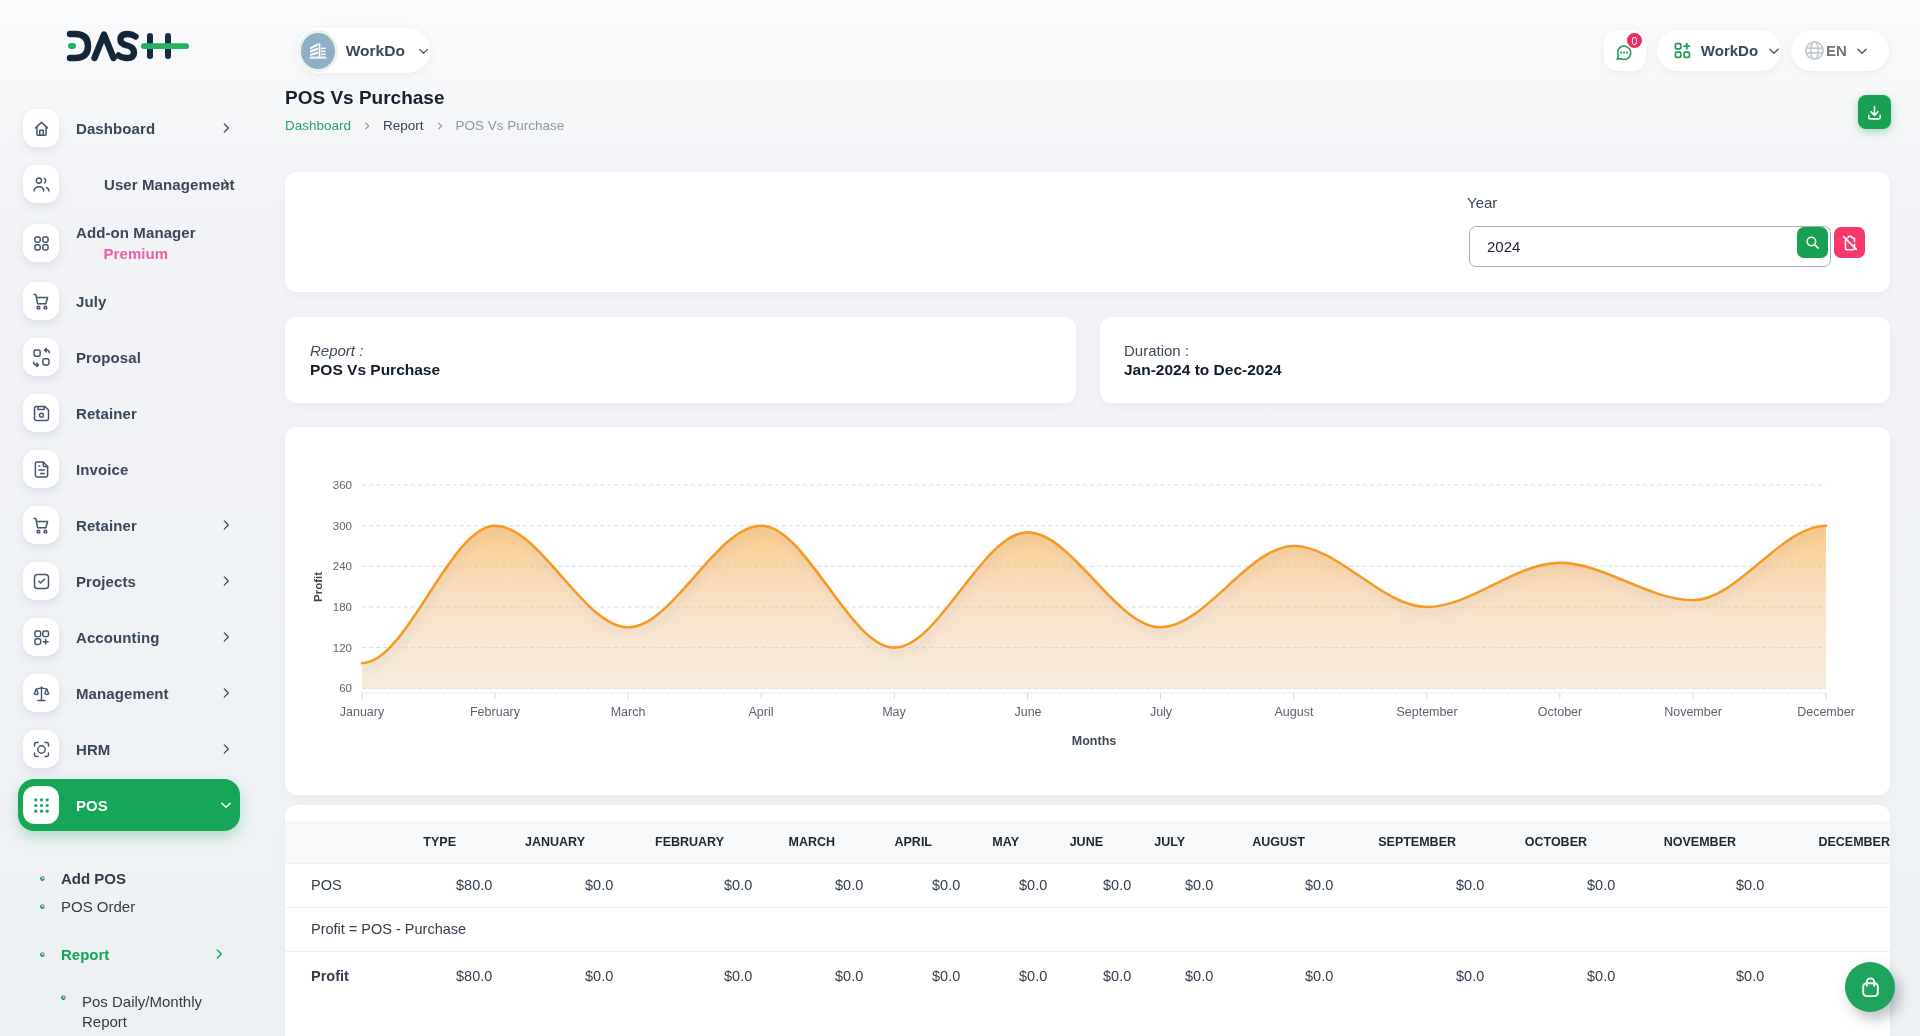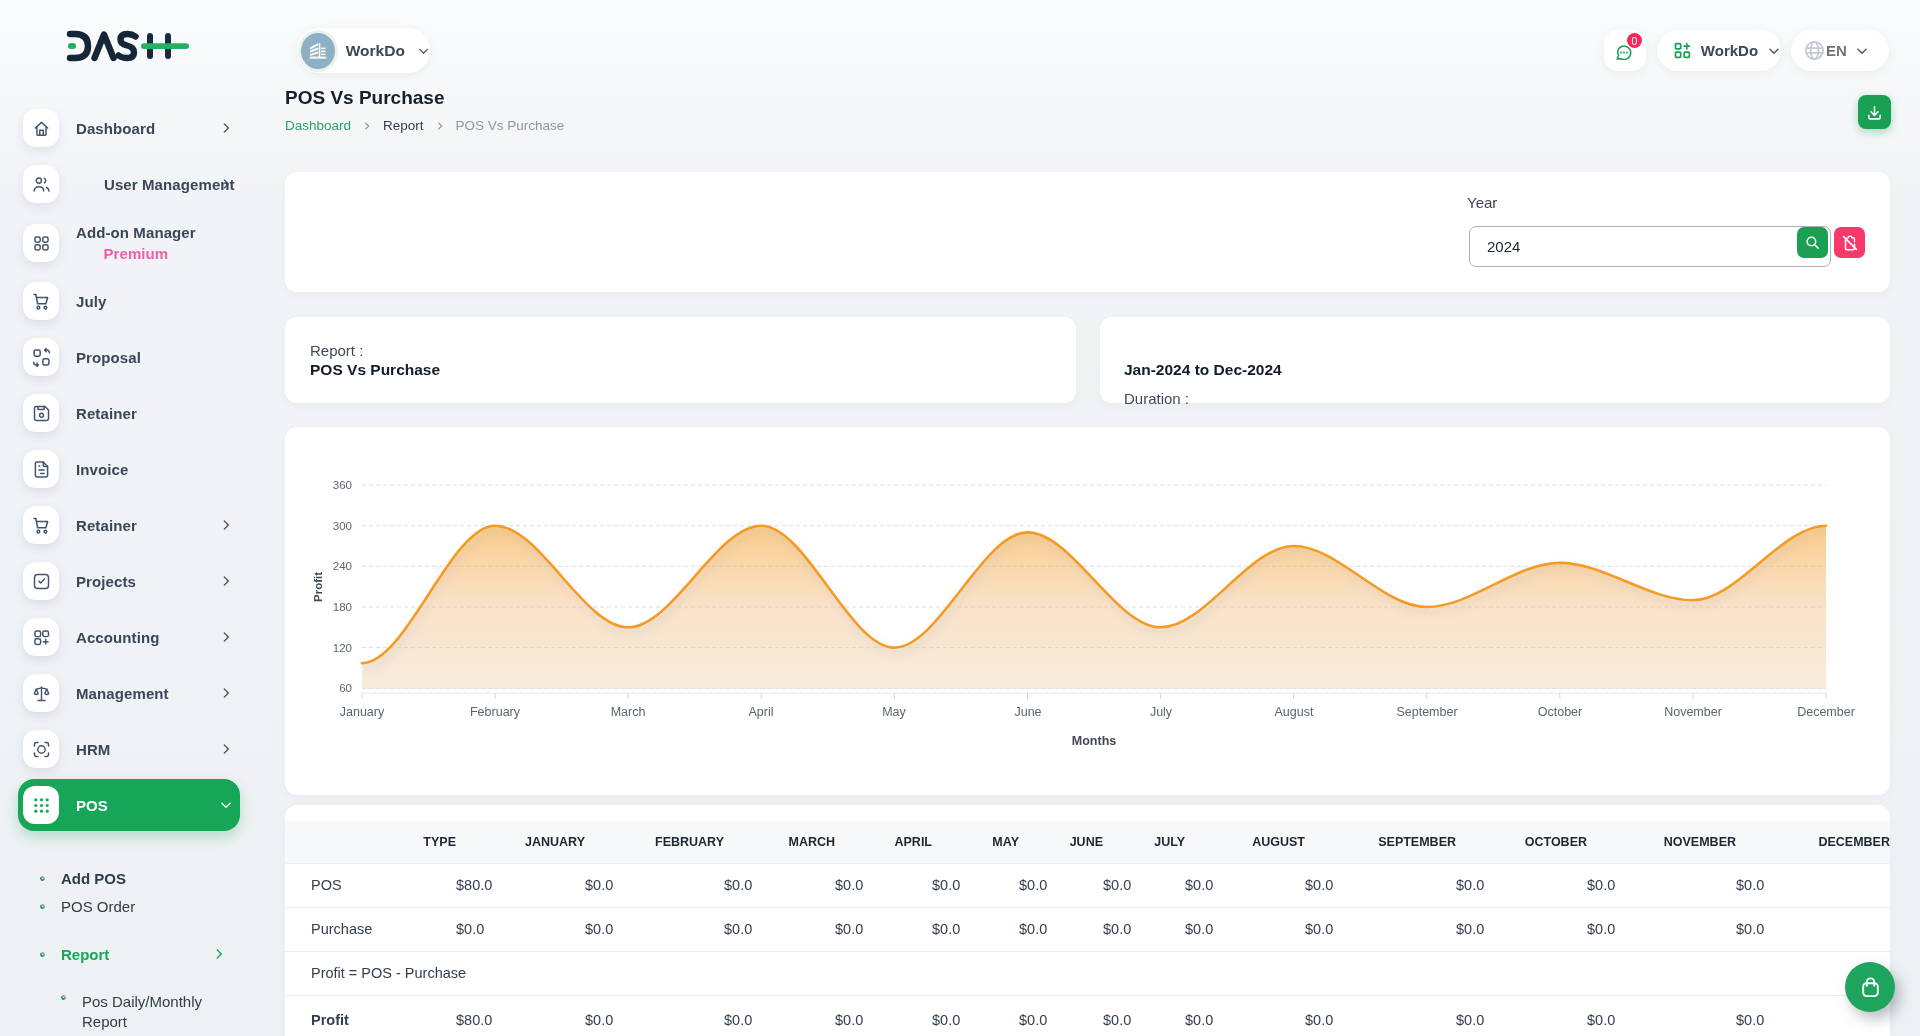--- a/index.html
+++ b/index.html
@@ -332,24 +332,24 @@
 </div>
 <div class="abs" style="left:1834px;top:227px;width:31px;height:31px;background:#f5396b;border-radius:7px;display:flex;align-items:center;justify-content:center;">
   <svg width="18" height="18" viewBox="0 0 24 24" fill="none" stroke="#fff" stroke-width="2" stroke-linecap="round" stroke-linejoin="round">
     <path d="M9.5 5 a2 2 0 0 1 2 -2 h1 a2 2 0 0 1 2 2 h1.5 a2 2 0 0 1 2 2 v3"></path>
     <path d="M18 13.5 v5.5 a2 2 0 0 1 -2 2 h-8 a2 2 0 0 1 -2 -2 v-11.5 a2 2 0 0 1 2 -2"></path>
     <path d="M3.5 3.5 L20.5 20.5"></path>
   </svg>
 </div>
 
 <div class="card" style="left:285px;top:317px;width:791px;height:86px;"></div>
-<div class="abs" style="left:310px;top:342px;font-size:15px;color:#3e4a5a;">Report :</div>
+<div class="abs" style="left:310px;top:342px;font-size:15px;color:#3e4a5a;font-style:italic;">Report :</div>
 <div class="abs" style="left:310px;top:361px;font-size:15.5px;font-weight:bold;color:#101c28;">POS Vs Purchase</div>
 <div class="card" style="left:1100px;top:317px;width:790px;height:86px;"></div>
-<div class="abs" style="left:1124px;top:342px;font-size:15px;color:#3e4a5a;margin-top:48px;">Duration :</div>
+<div class="abs" style="left:1124px;top:342px;font-size:15px;color:#3e4a5a;">Duration :</div>
 <div class="abs" style="left:1124px;top:361px;font-size:15.5px;font-weight:bold;color:#101c28;">Jan-2024 to Dec-2024</div>
 
 <div class="card" style="left:285px;top:427px;width:1605px;height:368px;"></div>
 <svg class="abs" style="left:285px;top:427px;" width="1605" height="368" viewBox="285 427 1605 368">
   <defs>
     <linearGradient id="ag" x1="0" y1="0" x2="0" y2="1">
       <stop offset="0" stop-color="#f7ab44" stop-opacity="0.63"></stop>
       <stop offset="0.5" stop-color="#f3c28a" stop-opacity="0.47"></stop>
       <stop offset="1" stop-color="#eed8ba" stop-opacity="0.5"></stop>
     </linearGradient>
@@ -458,35 +458,20 @@
           <td>$0.0</td>
           <td>$0.0</td>
           <td>$0.0</td>
           <td>$0.0</td>
           <td>$0.0</td>
           <td>$0.0</td>
           <td>$0.0</td>
           <td>$0.0</td>
         </tr>
       <tr>
-          <td style="padding-left:26px;">Purchase</td>
-          <td>$0.0</td>
-          <td>$0.0</td>
-          <td>$0.0</td>
-          <td>$0.0</td>
-          <td>$0.0</td>
-          <td>$0.0</td>
-          <td>$0.0</td>
-          <td>$0.0</td>
-          <td>$0.0</td>
-          <td>$0.0</td>
-          <td>$0.0</td>
-          <td>$0.0</td>
-        </tr>
-      <tr>
           <td style="padding-left:26px;" colspan="13">Profit = POS - Purchase</td>
         </tr>
       <tr style="height:50px;">
           <td style="padding-left:26px;font-weight:bold;">Profit</td>
           <td>$80.0</td>
           <td>$0.0</td>
           <td>$0.0</td>
           <td>$0.0</td>
           <td>$0.0</td>
           <td>$0.0</td>

